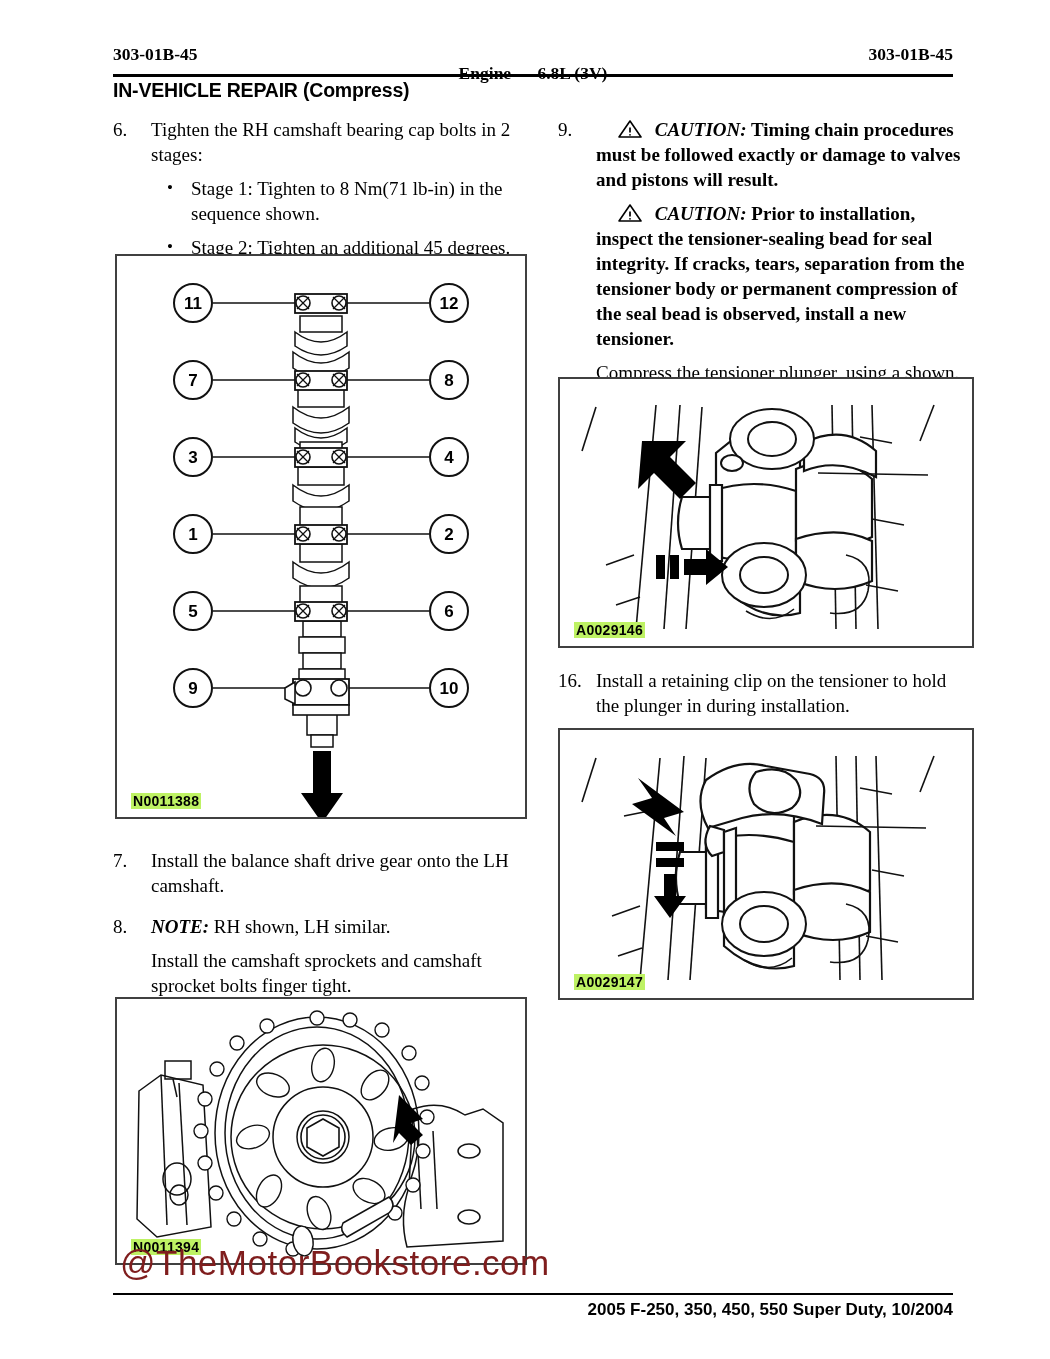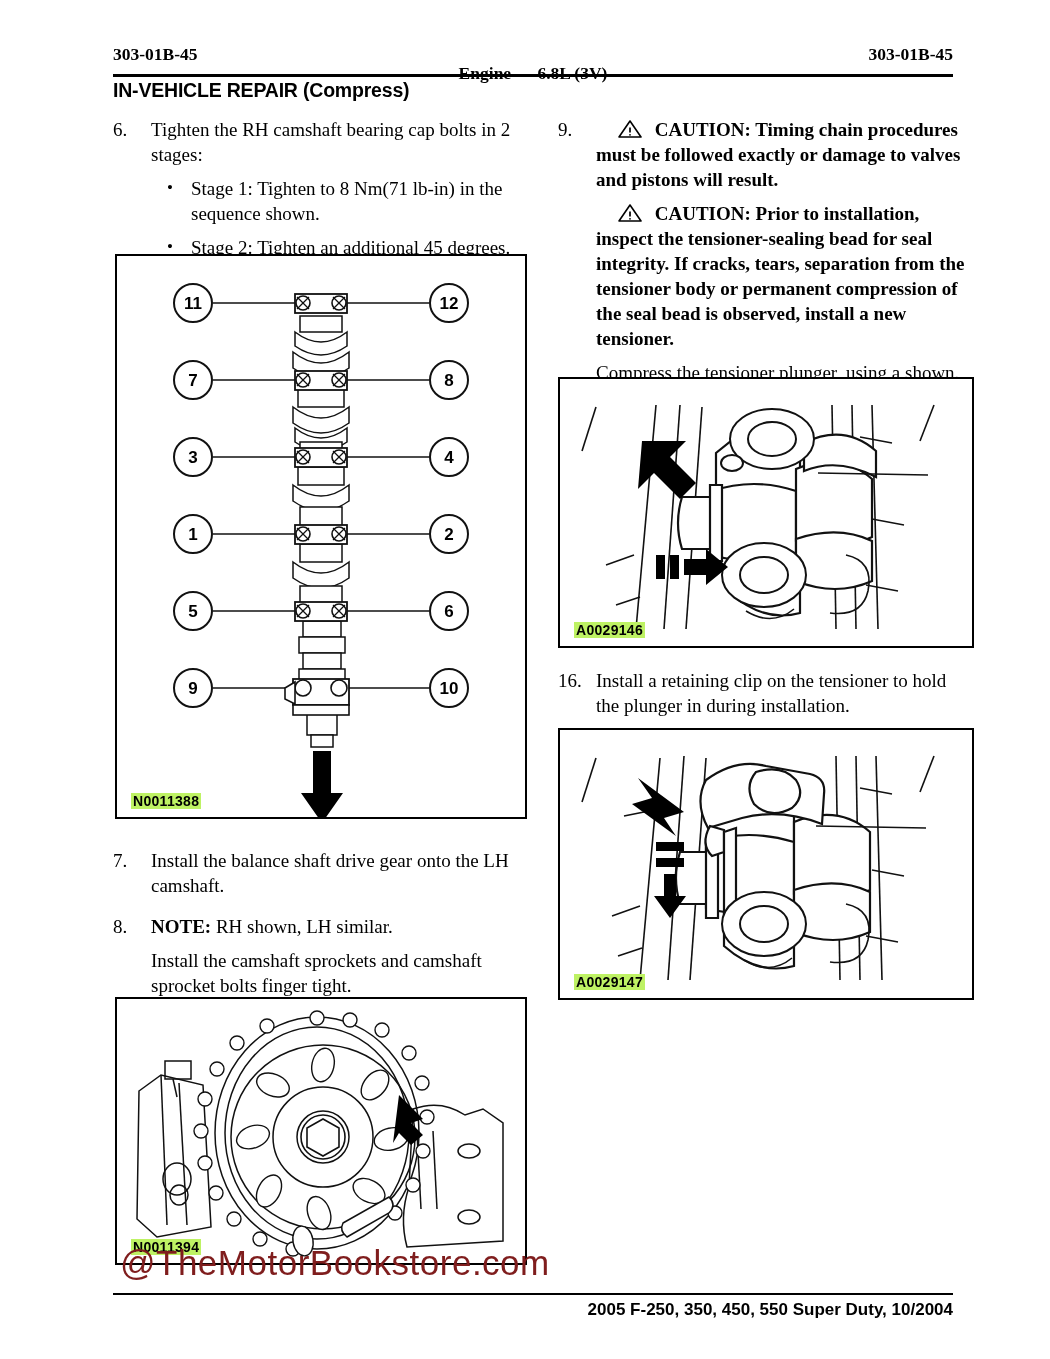--- a/index.html
+++ b/index.html
@@ -95,40 +95,40 @@
     line-height: 25px;
   }
   .bullets li:before {
     content: "\2022";
     position: absolute;
     left: 2px;
     top: -1px;
     font-size: 17px;
   }
 
-  .bold { font-weight: bold; }
+  .bold { font-weight: bold; font-style: italic; }
   .caution-block {
     font-weight: bold;
     margin: 0 0 11px 0;
     line-height: 25px;
   }
   .plain-para { margin: 0; line-height: 25px; }
 
   .warn-tri {
     display: inline-block;
     vertical-align: -2px;
     width: 24px;
     height: 18px;
     margin-right: 8px;
   }
 
   
   .figbox {
     position: absolute;
-    border: 2px solid #000000;
+    border: 2px solid #404040;
     background: #ffffff;
     overflow: hidden;
   }
   .fig-id {
     position: absolute;
     left: 14px;
     bottom: 8px;
     font-family: "Liberation Sans", sans-serif;
     font-size: 14px;
     font-weight: bold;

